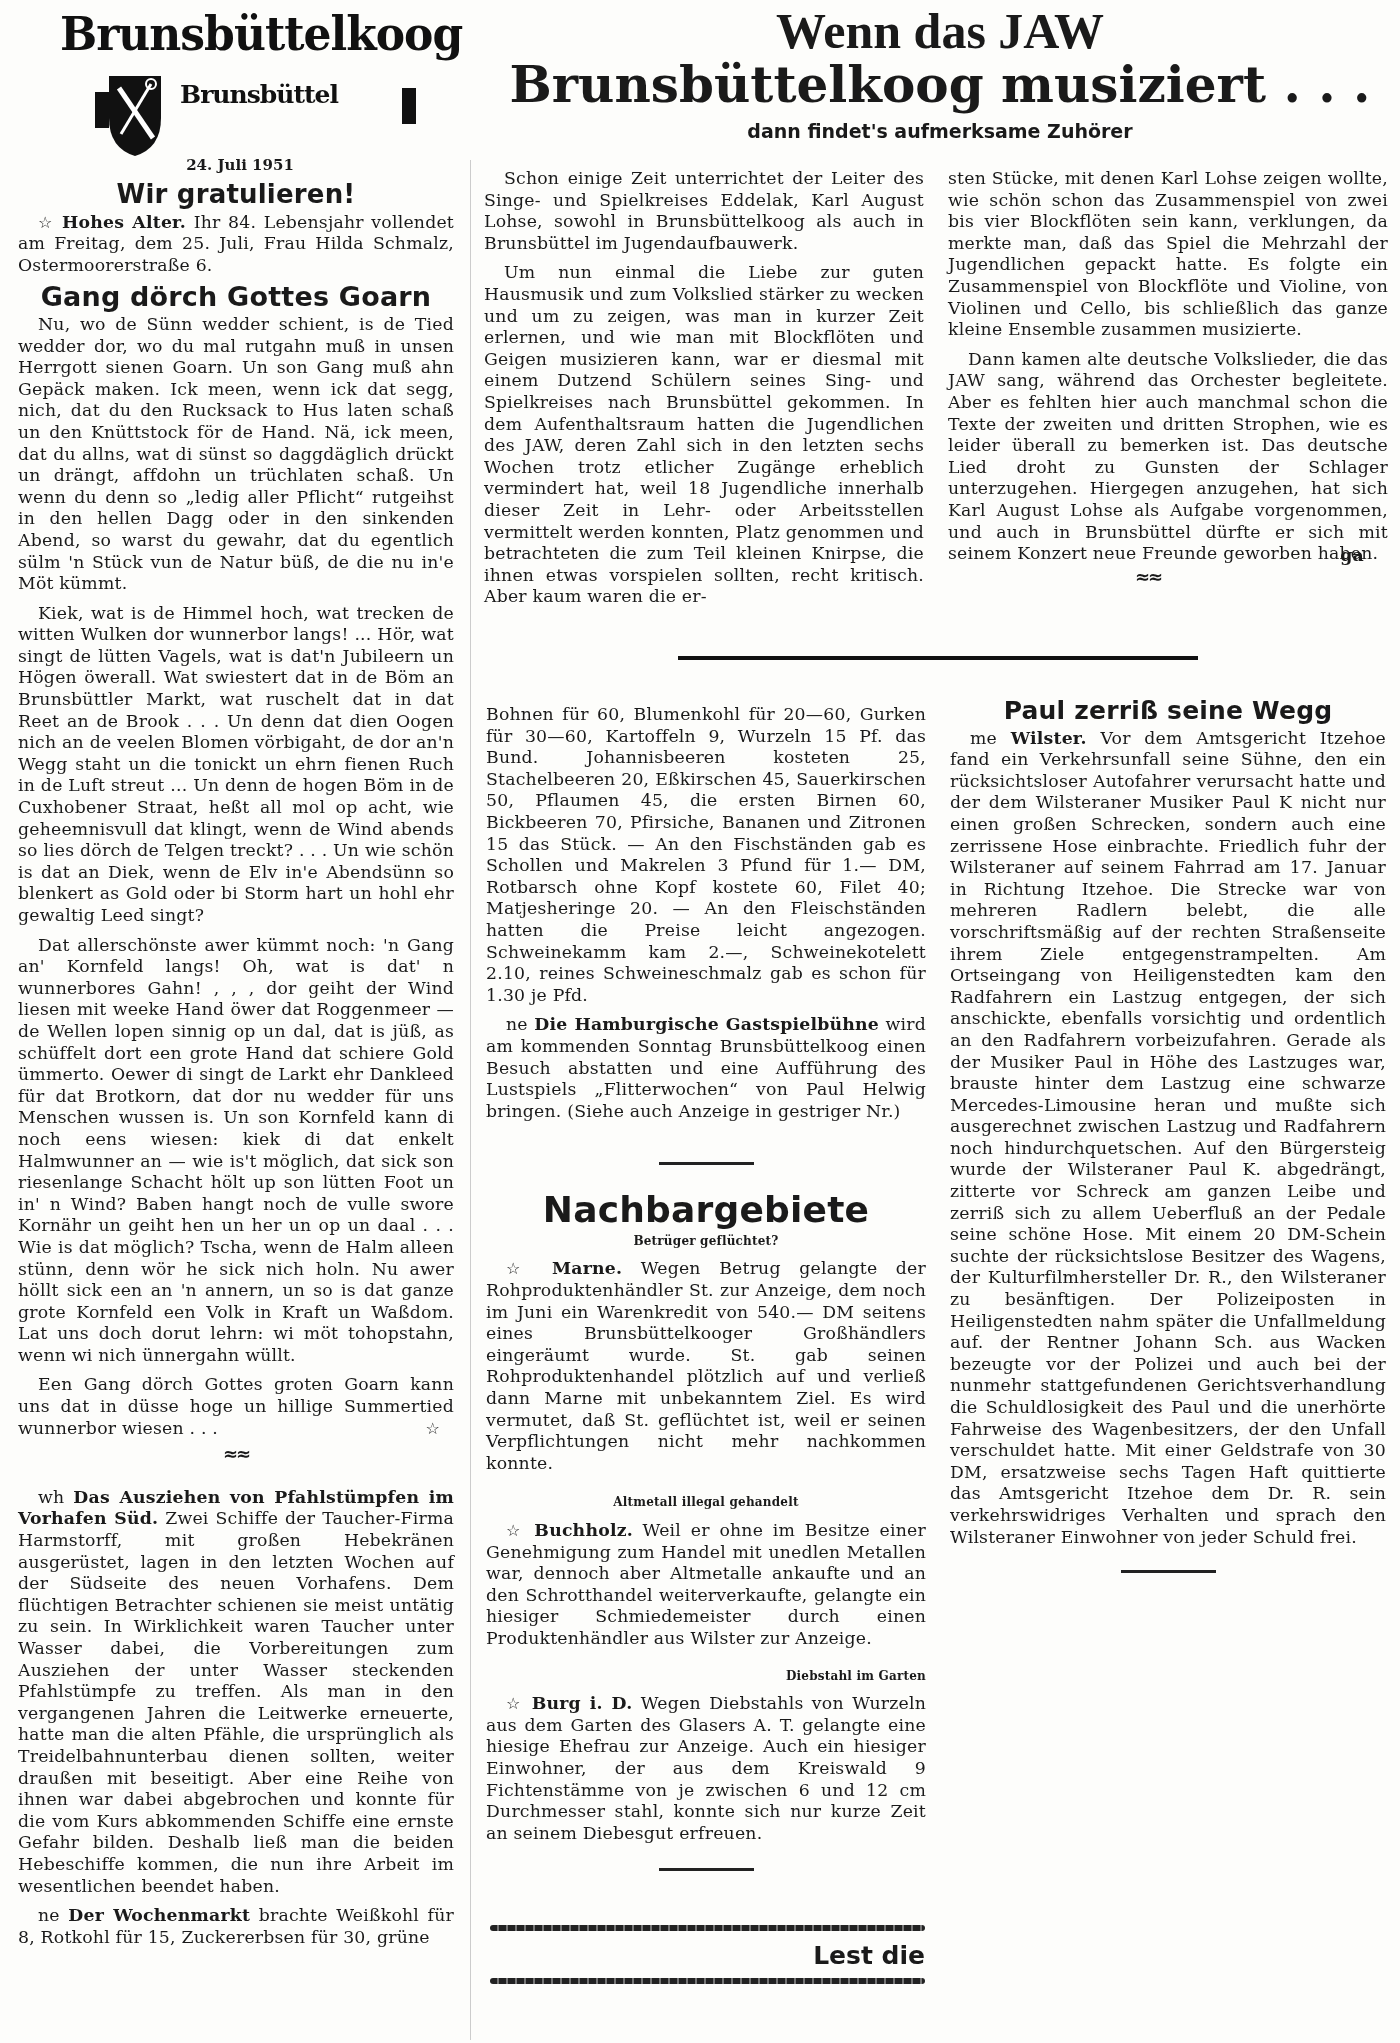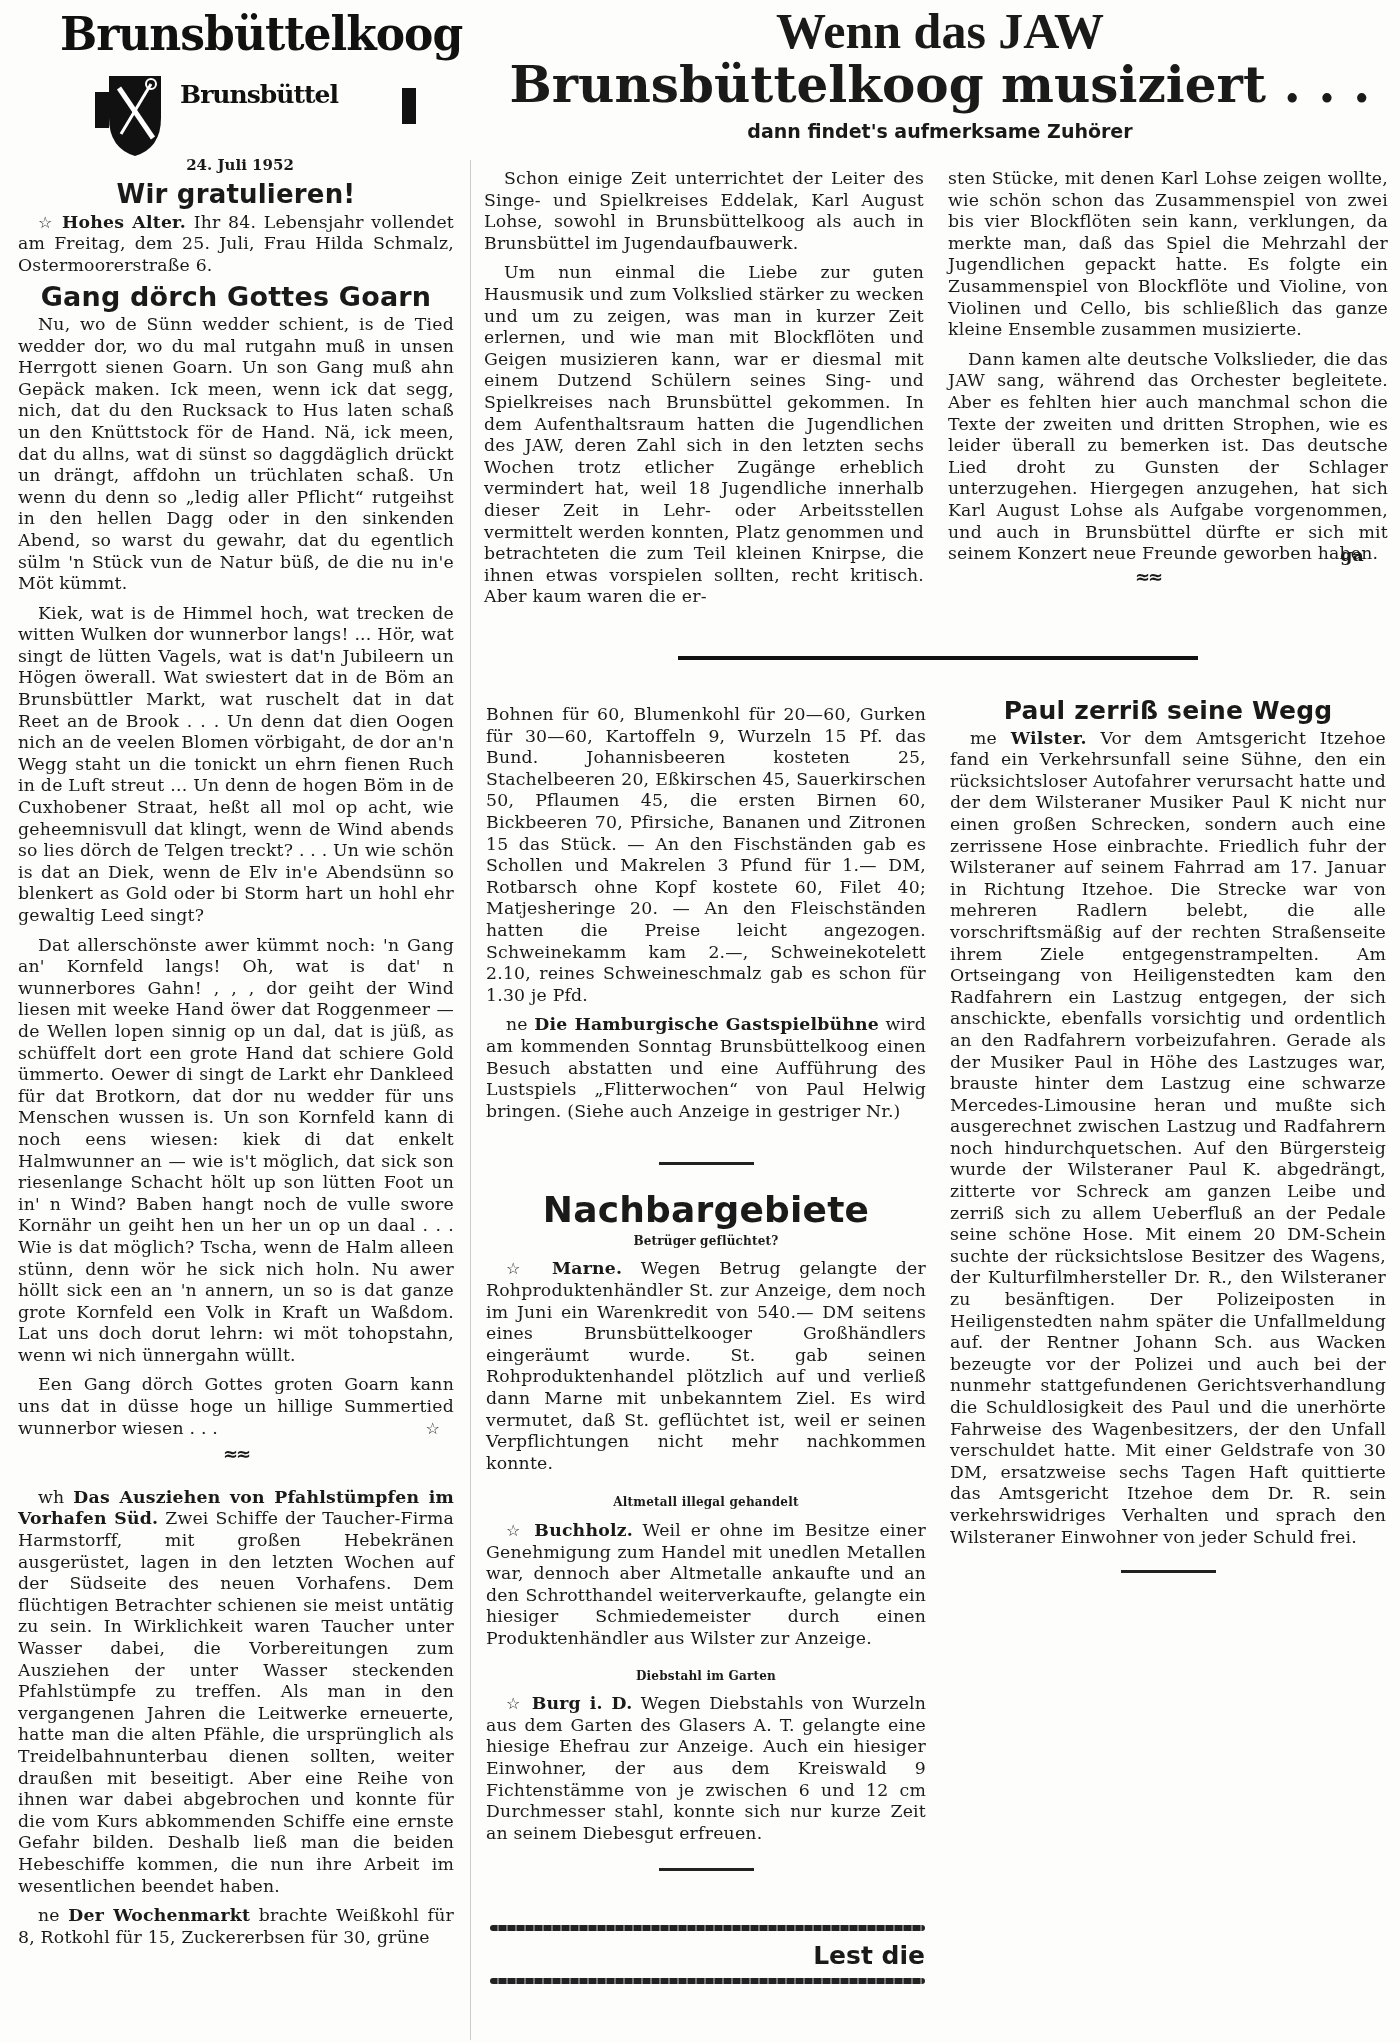--- a/index.html
+++ b/index.html
@@ -30,21 +30,21 @@
       <path d="M14 8 H66 V50 Q66 80 40 88 Q14 80 14 50 Z" fill="#111"></path>
       <line x1="24" y1="20" x2="58" y2="70" stroke="#fff" stroke-width="5"></line>
       <line x1="56" y1="16" x2="26" y2="66" stroke="#fff" stroke-width="3"></line>
       <circle cx="56" cy="16" r="5" fill="none" stroke="#fff" stroke-width="2"></circle>
     </svg>
   </div>
   <div class="masthead" style="position:absolute;left:140px;top:72px;font-size:25px;letter-spacing:-1px;">Brunsbüttel</div>
   <div style="position:absolute;left:362px;top:80px;width:14px;height:36px;background:#111;"></div>
 </div>
 
-<div class="abs" style="left:0;width:480px;top:156px;text-align:center;font-weight:bold;font-size:15px;">24. Juli 1952</div>
+<div class="abs" style="left:0;width:480px;top:156px;text-align:center;font-weight:bold;font-size:15px;">24. Juli 1951</div>
 
 <div class="abs col" style="left:18px;top:178px;width:436px;">
   <h2 class="sans-head" style="font-size:26px;margin:6px 0 6px 0;">Wir gratulieren!</h2>
   <p>
     <span class="star">☆</span>
     <span class="b">Hohes Alter.</span>
     <span>Ihr 84. Lebensjahr vollendet am Freitag, dem 25. Juli, Frau Hilda Schmalz, Ostermoorerstraße 6.</span>
   </p>
 
   <h2 class="sans-head" style="font-size:27px;margin:10px 0 6px 0;">Gang dörch Gottes Goarn</h2>
@@ -112,21 +112,21 @@
   </div>
   <div>
     <div class="sub-head" style="margin-top:18px;">Altmetall illegal gehandelt</div>
     <p>
       <span class="star">☆</span>
       <span class="b">Buchholz.</span>
       <span>Weil er ohne im Besitze einer Genehmigung zum Handel mit unedlen Metallen war, dennoch aber Altmetalle ankaufte und an den Schrotthandel weiterverkaufte, gelangte ein hiesiger Schmiedemeister durch einen Produktenhändler aus Wilster zur Anzeige.</span>
     </p>
   </div>
   <div>
-    <div class="sub-head" style="margin-top:16px;">Diebstahl im Garten</div>
+    <div class="sub-head" style="margin-top:16px;text-align:right;">Diebstahl im Garten</div>
     <p>
       <span class="star">☆</span>
       <span class="b">Burg i. D.</span>
       <span>Wegen Diebstahls von Wurzeln aus dem Garten des Glasers A. T. gelangte eine hiesige Ehefrau zur Anzeige. Auch ein hiesiger Einwohner, der aus dem Kreiswald 9 Fichtenstämme von je zwischen 6 und 12 cm Durchmesser stahl, konnte sich nur kurze Zeit an seinem Diebesgut erfreuen.</span>
     </p>
   </div>
   <div class="short-rule" style="margin-top:24px;"></div>
 </div>
 
 <div class="abs" style="left:490px;top:1925px;width:435px;">

